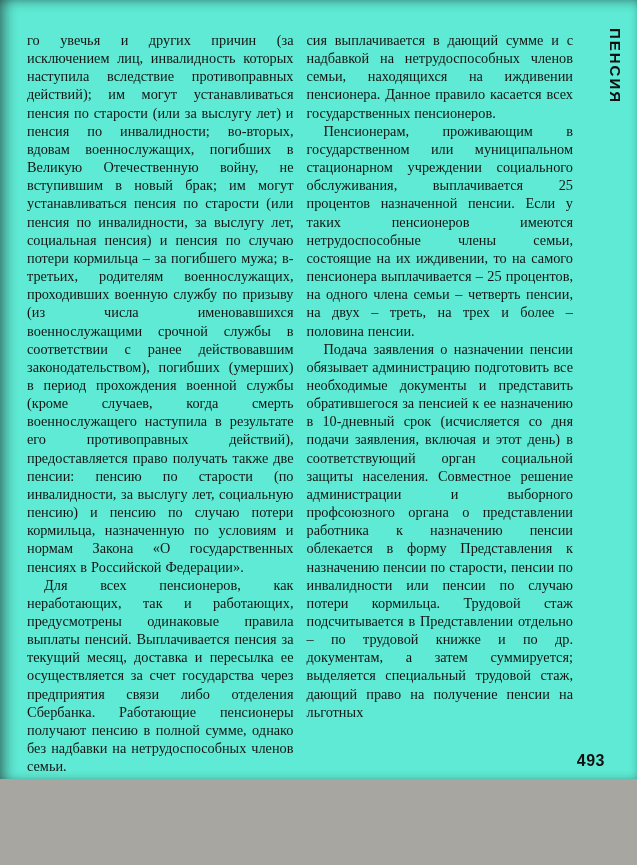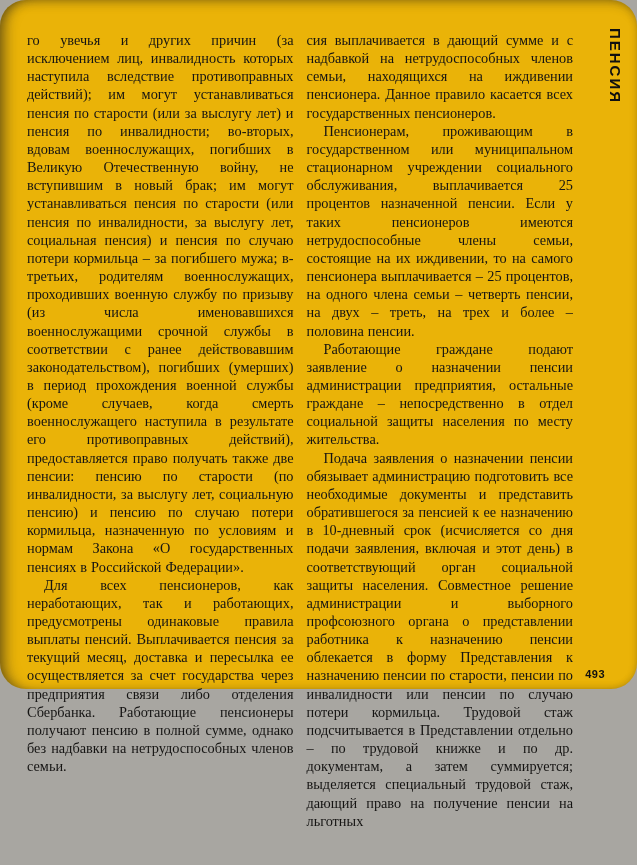--- a/index.html
+++ b/index.html
@@ -3,30 +3,29 @@
 <meta charset="utf-8">
 <style>
   html, body { margin: 0; padding: 0; }
   body {
     width: 637px; height: 865px;
     background: #a8a6a1;
     overflow: hidden;
   }
   .page {
     position: relative;
-    width: 637px; height: 689px;
-    background: #eab308;
+    width: 637px; height: 779px;
+    background: #5eead4;
     box-shadow:
       inset 12px 0 14px -8px rgba(30,30,30,.6),
       inset 0 9px 12px -8px rgba(30,30,30,.4),
       inset -5px 0 10px -7px rgba(30,30,30,.3),
       inset 0 -6px 10px -8px rgba(30,30,30,.25);
     font-family: "Liberation Serif", "DejaVu Serif", serif;
     color: #151413;
-    border-radius: 26px;
   }
   .columns {
     position: absolute;
     left: 27px; top: 31px; right: 64px; bottom: 6px;
     display: flex;
     gap: 13px;
   }
   .column {
     flex: 1;
     min-width: 0;
@@ -48,41 +47,40 @@
     font-weight: bold;
     font-size: 15px;
     letter-spacing: 2px;
     color: #101010;
   }
   .page-number {
     position: absolute;
     right: 32px; bottom: 9px;
     font-family: "Liberation Sans", "DejaVu Sans", sans-serif;
     font-weight: bold;
-    font-size: 11px;
+    font-size: 16px;
     letter-spacing: 0.5px;
     color: #101010;
   }
 </style>
 </head>
 <body>
 
 <div class="page">
 
   <div class="columns">
 
     <div class="column">
       <p class="no-indent">го увечья и других причин (за исключением лиц, инвалидность которых наступила вследствие противоправных действий); им могут устанавливаться пенсия по старости (или за выслугу лет) и пенсия по инвалидности; во-вторых, вдовам военнослужащих, погибших в Великую Отечественную войну, не вступившим в новый брак; им могут устанавливаться пенсия по старости (или пенсия по инвалидности, за выслугу лет, социальная пенсия) и пенсия по случаю потери кормильца – за погибшего мужа; в-третьих, родителям военнослужащих, проходивших военную службу по призыву (из числа именовавшихся военнослужащими срочной службы в соответствии с ранее действовавшим законодательством), погибших (умерших) в период прохождения военной службы (кроме случаев, когда смерть военнослужащего наступила в результате его противоправных действий), предоставляется право получать также две пенсии: пенсию по старости (по инвалидности, за выслугу лет, социальную пенсию) и пенсию по случаю потери кормильца, назначенную по условиям и нормам Закона «О государственных пенсиях в Российской Федерации».</p>
       <p>Для всех пенсионеров, как неработающих, так и работающих, предусмотрены одинаковые правила выплаты пенсий. Выплачивается пенсия за текущий месяц, доставка и пересылка ее осуществляется за счет государства через предприятия связи либо отделения Сбербанка. Работающие пенсионеры получают пенсию в полной сумме, однако без надбавки на нетрудоспособных членов семьи.</p>
     </div>
 
     <div class="column">
       <p class="no-indent">сия выплачивается в дающий сумме и с надбавкой на нетрудоспособных членов семьи, находящихся на иждивении пенсионера. Данное правило касается всех государственных пенсионеров.</p>
       <p>Пенсионерам, проживающим в государственном или муниципальном стационарном учреждении социального обслуживания, выплачивается 25 процентов назначенной пенсии. Если у таких пенсионеров имеются нетрудоспособные члены семьи, состоящие на их иждивении, то на самого пенсионера выплачивается – 25 процентов, на одного члена семьи – четверть пенсии, на двух – треть, на трех и более – половина пенсии.</p>
-      <p>Работающие граждане подают заявление о назначении пенсии администрации предприятия, остальные граждане – непосредственно в отдел социальной защиты населения по месту жительства.</p>
       <p>Подача заявления о назначении пенсии обязывает администрацию подготовить все необходимые документы и представить обратившегося за пенсией к ее назначению в 10-дневный срок (исчисляется со дня подачи заявления, включая и этот день) в соответствующий орган социальной защиты населения. Совместное решение администрации и выборного профсоюзного органа о представлении работника к назначению пенсии облекается в форму Представления к назначению пенсии по старости, пенсии по инвалидности или пенсии по случаю потери кормильца. Трудовой стаж подсчитывается в Представлении отдельно – по трудовой книжке и по др. документам, а затем суммируется; выделяется специальный трудовой стаж, дающий право на получение пенсии на льготных</p>
     </div>
 
   </div>
 
   <div class="vertical-header">ПЕНСИЯ</div>
 
   <div class="page-number">493</div>
 
 </div>

